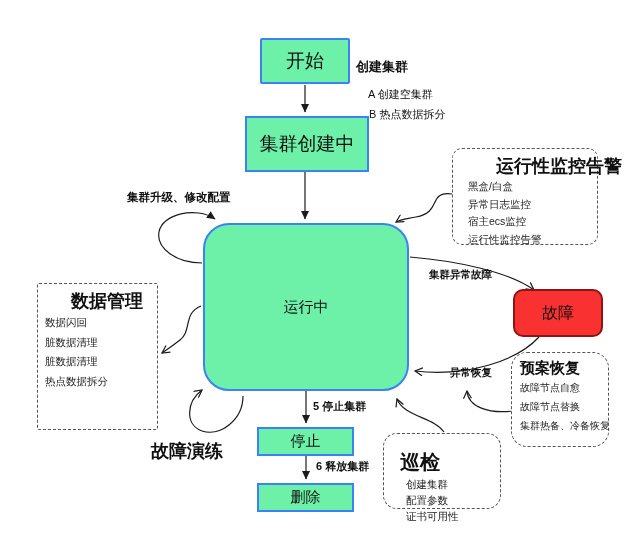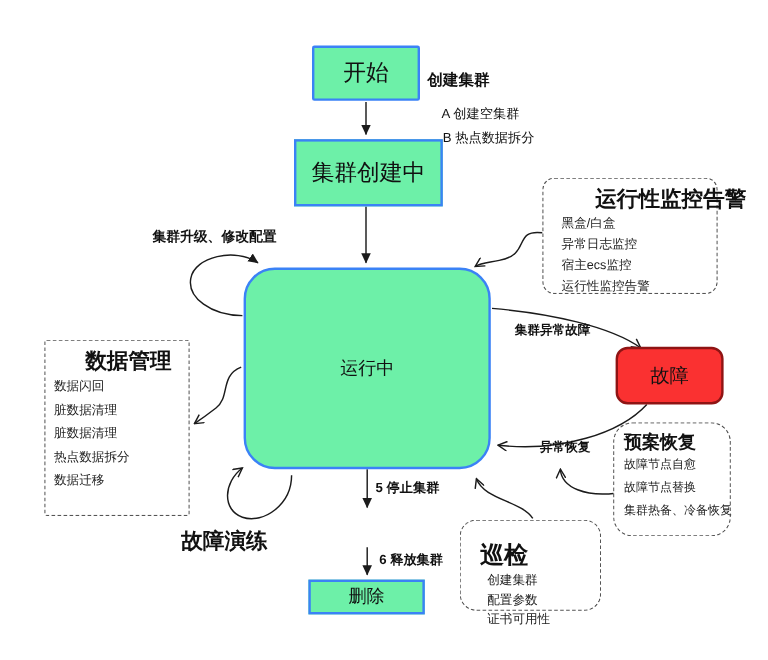--- a/index.html
+++ b/index.html
@@ -82,37 +82,37 @@
       <path d="M513,411 C489,414 468,407 467,391" marker-end="url(#mO)"></path>
       <path d="M444,432 C434,417 404,417 397,399" marker-end="url(#mO)"></path>
       <path d="M201,306 C183,313 192,331 180,340 C171,347 168,349 162,353" marker-end="url(#mO)"></path>
     </g>
   </svg>
 
   <div class="node" id="n-start">开始</div>
   <div class="node" id="n-creating">集群创建中</div>
   <div class="node" id="n-running">运行中</div>
   <div class="node red" id="n-fault">故障</div>
+  <div class="node" id="n-stop">停止</div>
   <div class="node" id="n-delete">删除</div>
 
   <div class="panel" id="p-monitoring">
     <div class="p-title">运行性监控告警</div>
     <div class="p-item">黑盒/白盒</div>
     <div class="p-item">异常日志监控</div>
     <div class="p-item">宿主ecs监控</div>
     <div class="p-item">运行性监控告警</div>
   </div>
 
   <div class="panel" id="p-data">
     <div class="p-title">数据管理</div>
     <div class="p-item">数据闪回</div>
     <div class="p-item">脏数据清理</div>
     <div class="p-item">脏数据清理</div>
     <div class="p-item">热点数据拆分</div>
-    <div class="p-item">数据迁移</div>
   </div>
 
   <div class="panel" id="p-recovery">
     <div class="p-title">预案恢复</div>
     <div class="p-item">故障节点自愈</div>
     <div class="p-item">故障节点替换</div>
     <div class="p-item">集群热备、冷备恢复</div>
   </div>
 
   <div class="panel" id="p-inspect">

